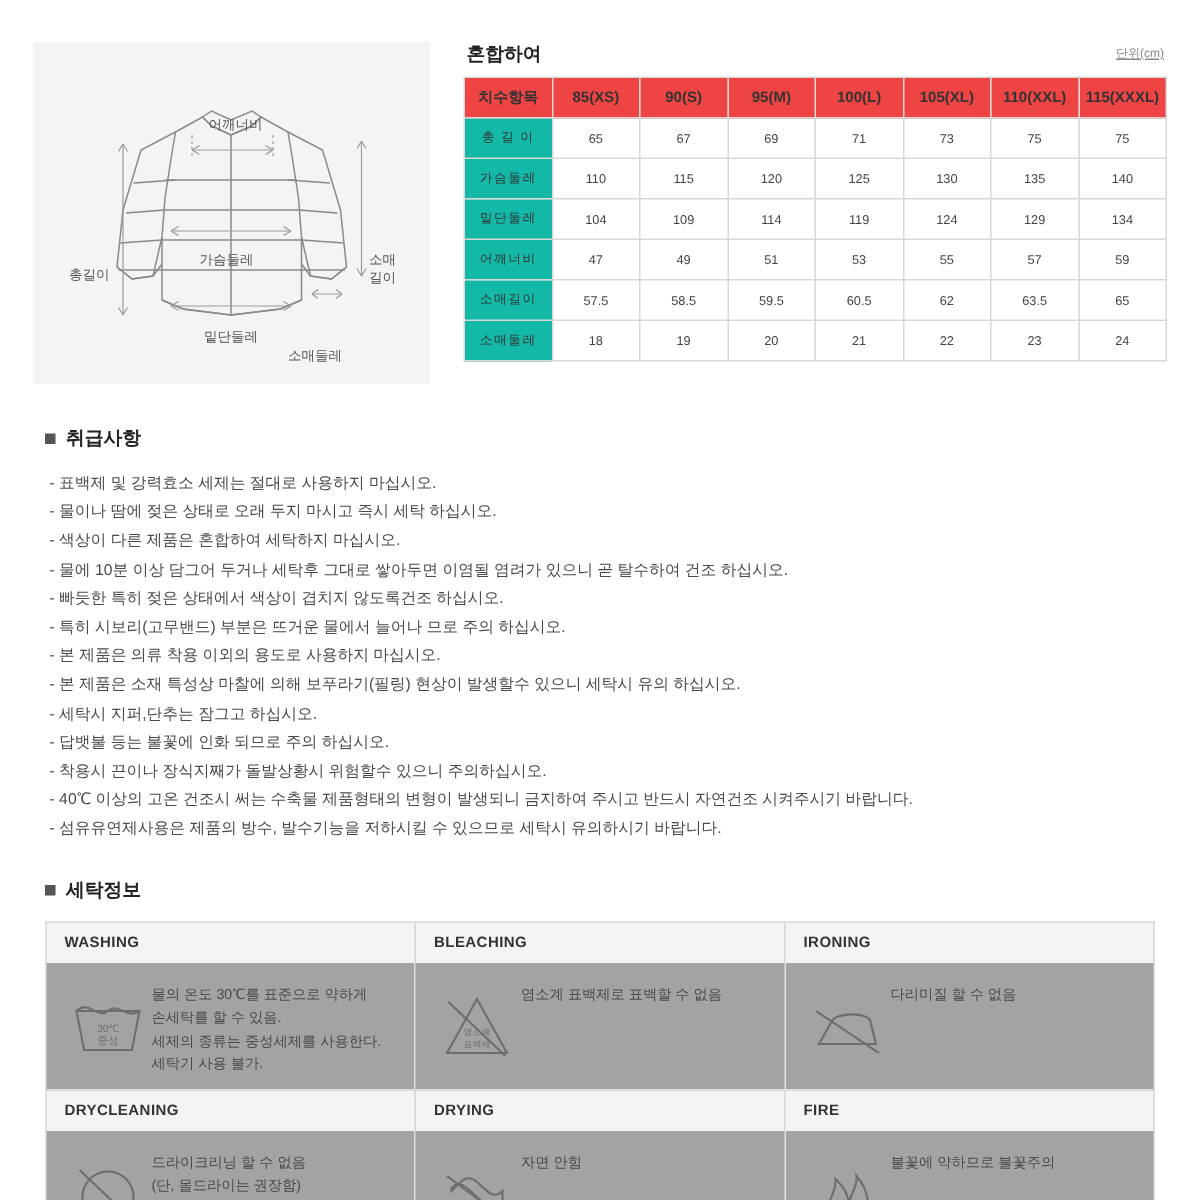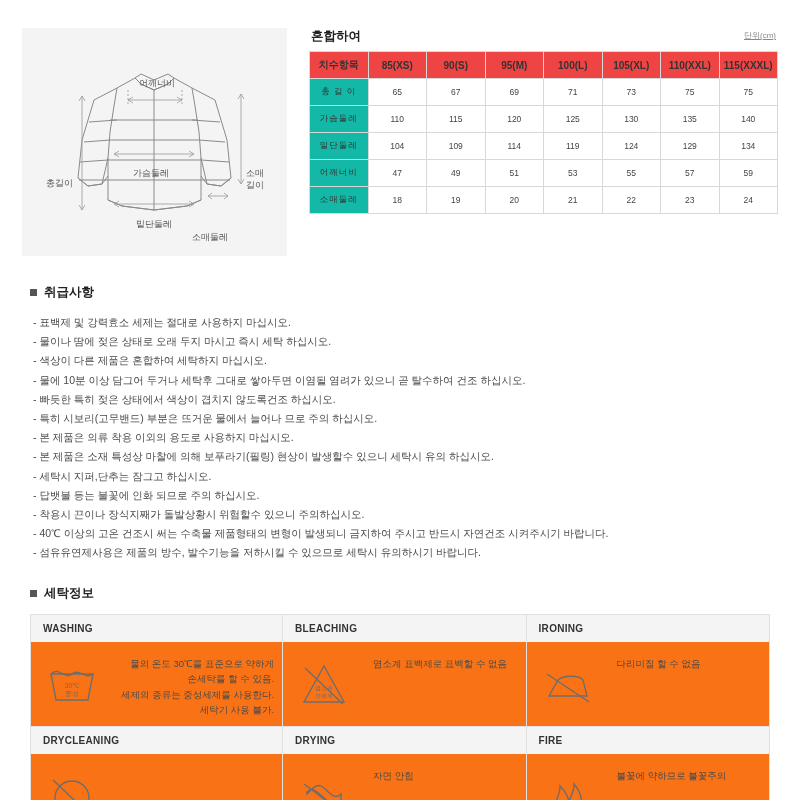--- a/index.html
+++ b/index.html
@@ -103,39 +103,38 @@
     display: grid;
     grid-template-columns: repeat(3, 1fr);
     grid-template-rows: 112px 112px;
     border-top: 1px solid #e0e0e0;
     border-left: 1px solid #e0e0e0;
   }
   .wash-cell {
     border-right: 1px solid #e0e0e0;
     border-bottom: 1px solid #e0e0e0;
     position: relative;
-    background: #f97316;
-    text-align: right;
+    background: #a3a3a3;
   }
   .wash-cell .hd {
     background: #f4f4f4;
     height: 27px;
     display: flex;
     align-items: center;
     padding-left: 12px;
     font-size: 10px;
     font-weight: bold;
     color: #333;
     letter-spacing: 0.3px;
   }
   .wash-body {
     display: flex;
     align-items: flex-start;
     padding: 12px 8px 0 12px;
-    gap: 20px;
+    gap: 0;
   }
   .wash-icon { flex: none; width: 58px; height: 58px; }
   .wash-text {
     font-size: 9.5px;
     color: #4a4a4a;
     line-height: 15.5px;
     padding-top: 2px;
   }
   .wash-text .ln { display: block; white-space: nowrap; }
 </style>
@@ -254,20 +253,30 @@
           </tr>
           <tr>
             <th>어깨너비</th>
             <td>47</td>
             <td>49</td>
             <td>51</td>
             <td>53</td>
             <td>55</td>
             <td>57</td>
             <td>59</td>
+          </tr>
+          <tr>
+            <th>소매길이</th>
+            <td>57.5</td>
+            <td>58.5</td>
+            <td>59.5</td>
+            <td>60.5</td>
+            <td>62</td>
+            <td>63.5</td>
+            <td>65</td>
           </tr>
           <tr>
             <th>소매둘레</th>
             <td>18</td>
             <td>19</td>
             <td>20</td>
             <td>21</td>
             <td>22</td>
             <td>23</td>
             <td>24</td>
@@ -361,20 +370,24 @@
 
       <div class="wash-cell">
         <div class="hd">DRYCLEANING</div>
         <div class="wash-body">
           <div class="wash-icon">
             <svg width="58" height="58" viewBox="0 0 58 58">
               <circle cx="29" cy="32" r="17" fill="none" stroke="#6d6d6d" stroke-width="1.4"></circle>
               <path d="M10 14 L48 50" stroke="#6d6d6d" stroke-width="1.4"></path>
             </svg>
           </div>
+          <div class="wash-text">
+            <span class="ln">드라이크리닝 할 수 없음</span>
+            <span class="ln">(단, 몰드라이는 권장함)</span>
+          </div>
         </div>
       </div>
 
       <div class="wash-cell">
         <div class="hd">DRYING</div>
         <div class="wash-body">
           <div class="wash-icon">
             <svg width="58" height="58" viewBox="0 0 58 58">
               <path d="M12 26 C18 20, 22 26, 29 32 C36 38, 40 44, 46 38 L46 28 C40 34, 36 28, 29 22 C22 16, 18 22, 12 28 Z" fill="none" stroke="#6d6d6d" stroke-width="1.4"></path>
               <path d="M9 18 L49 48" stroke="#6d6d6d" stroke-width="1.4"></path>

